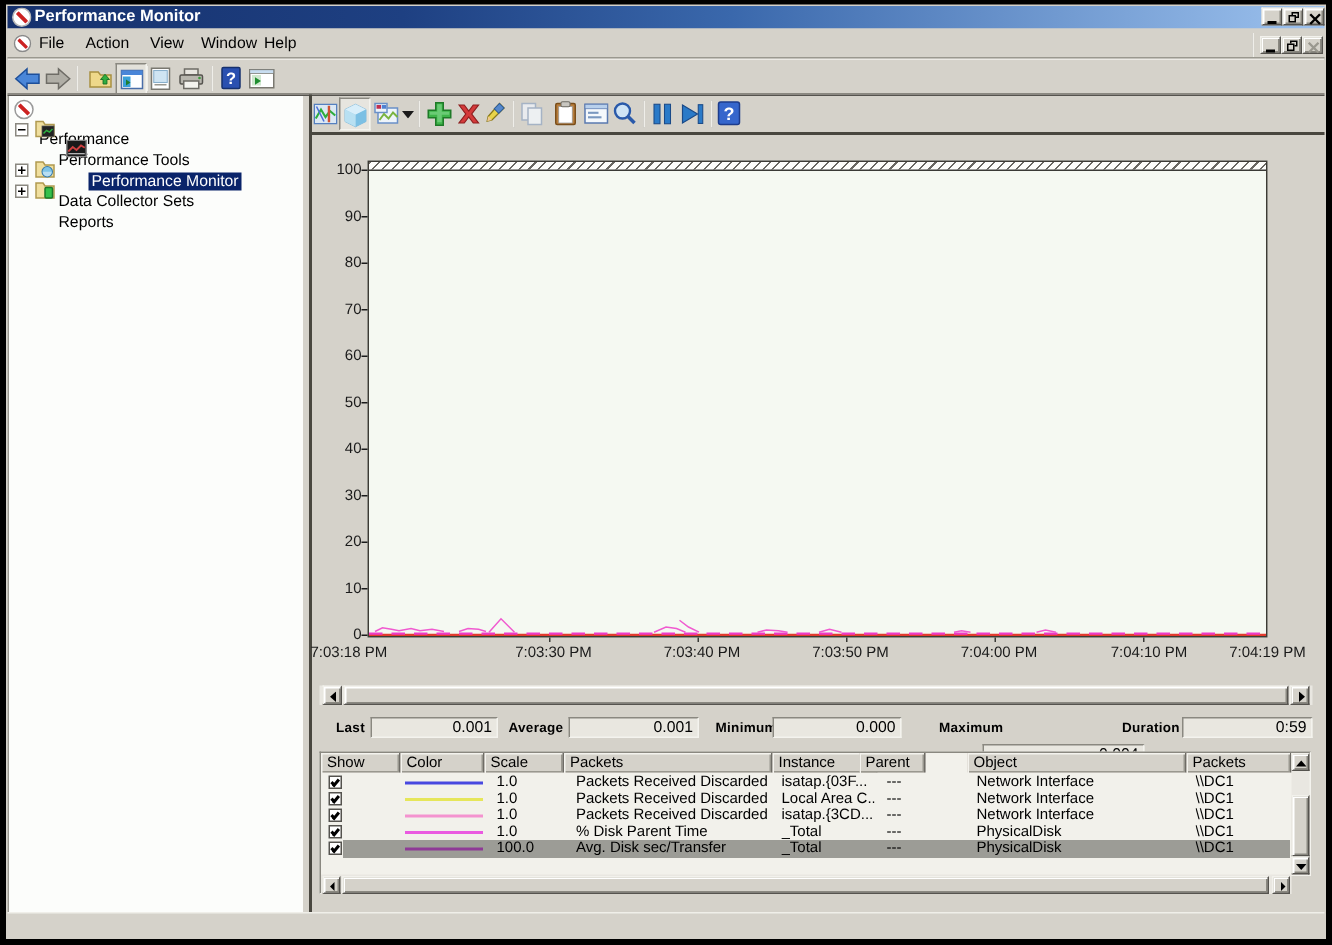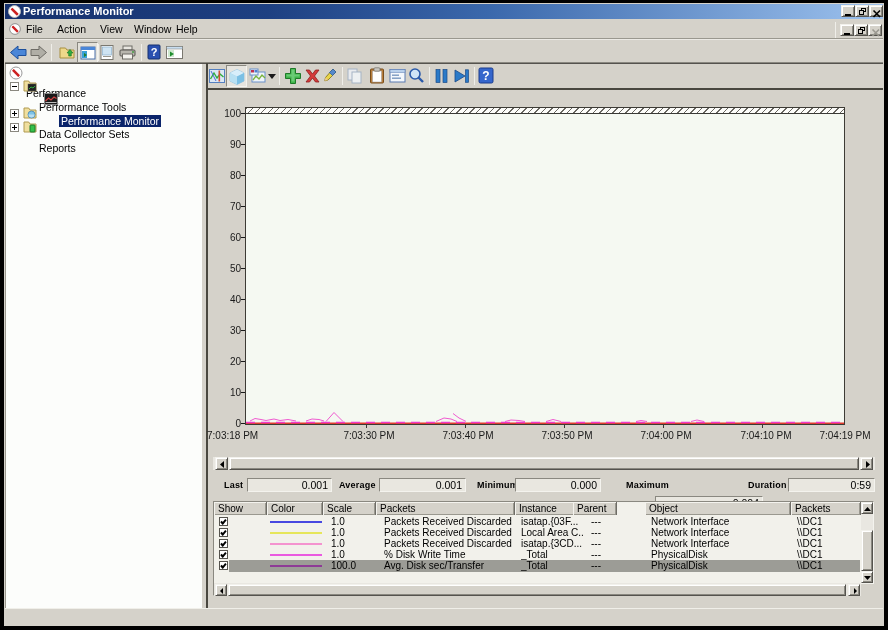--- a/index.html
+++ b/index.html
@@ -416,21 +416,21 @@
             <div class="lc" style="left:170px;width:130px">Packets Received Discarded</div>
             <div class="lc" style="left:307px;width:62px">isatap.{3CD...</div>
             <div class="lc" style="left:377px">---</div>
             <div class="lc" style="left:437px;width:138px">Network Interface</div>
             <div class="lc" style="left:583px">\\DC1</div>
           </div>
           <div class="lrow" style="top:47px">
             <div class="cbx"></div>
             <div class="cline" style="left:56px;width:52px;background:#ea5ae0"></div>
             <div class="lc" style="left:117px">1.0</div>
-            <div class="lc" style="left:170px;width:130px">% Disk Write Time</div>
+            <div class="lc" style="left:170px;width:130px">% Disk Parent Time</div>
             <div class="lc" style="left:307px;width:62px">_Total</div>
             <div class="lc" style="left:377px">---</div>
             <div class="lc" style="left:437px;width:138px">PhysicalDisk</div>
             <div class="lc" style="left:583px">\\DC1</div>
           </div>
           <div class="lrow rsel" style="top:58px;height:12px">
             <div class="cbx" style="top:1px"></div>
             <div class="cline" style="left:56px;width:52px;background:#8e3a96"></div>
             <div class="lc" style="left:117px">100.0</div>
             <div class="lc" style="left:170px;width:130px">Avg. Disk sec/Transfer</div>

